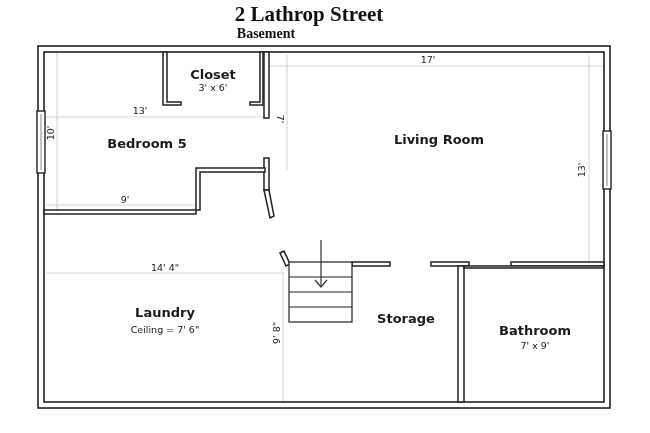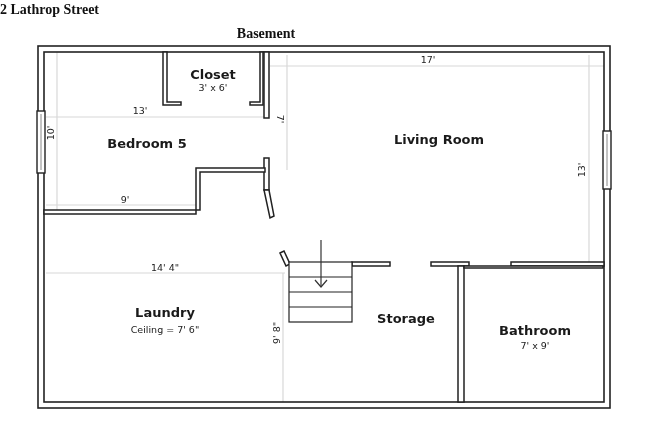--- a/index.html
+++ b/index.html
@@ -1,17 +1,17 @@
 <!DOCTYPE html>
 <html><head>
 <meta charset="utf-8">
 <style>
   html, body { margin: 0; padding: 0; background: #ffffff; }
   body { width: 650px; height: 433px; position: relative; overflow: hidden; font-family: "Liberation Sans", sans-serif; }
-  .title { position: absolute; left: 0; width: 618px; top: 2px; text-align: left; font-family: "Liberation Serif", serif; font-weight: bold; font-size: 14px; color: #111; }
+  .title { position: absolute; left: 0; width: 618px; top: 2px; text-align: center; font-family: "Liberation Serif", serif; font-weight: bold; font-size: 21px; color: #111; }
   .subtitle { position: absolute; left: 0; width: 532px; top: 26px; text-align: center; font-family: "Liberation Serif", serif; font-weight: bold; font-size: 14px; color: #111; }
   svg { position: absolute; left: 0; top: 0; }
   .room-label { font-family: "DejaVu Sans", sans-serif; font-weight: bold; font-size: 13px; fill: #1a1a1a; }
   .room-sub { font-family: "DejaVu Sans", sans-serif; font-size: 9.5px; fill: #1a1a1a; }
   .dim { font-family: "DejaVu Sans", sans-serif; font-size: 9.5px; fill: #222; }
 </style>
 </head>
 <body>
 
 <div class="title">2 Lathrop Street</div>

